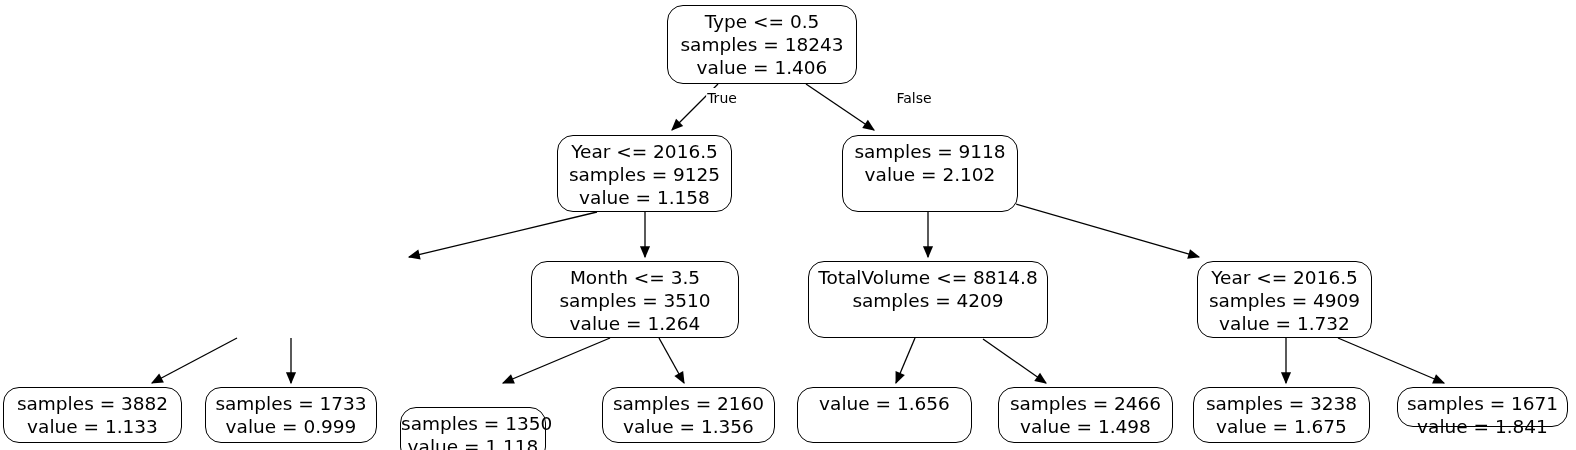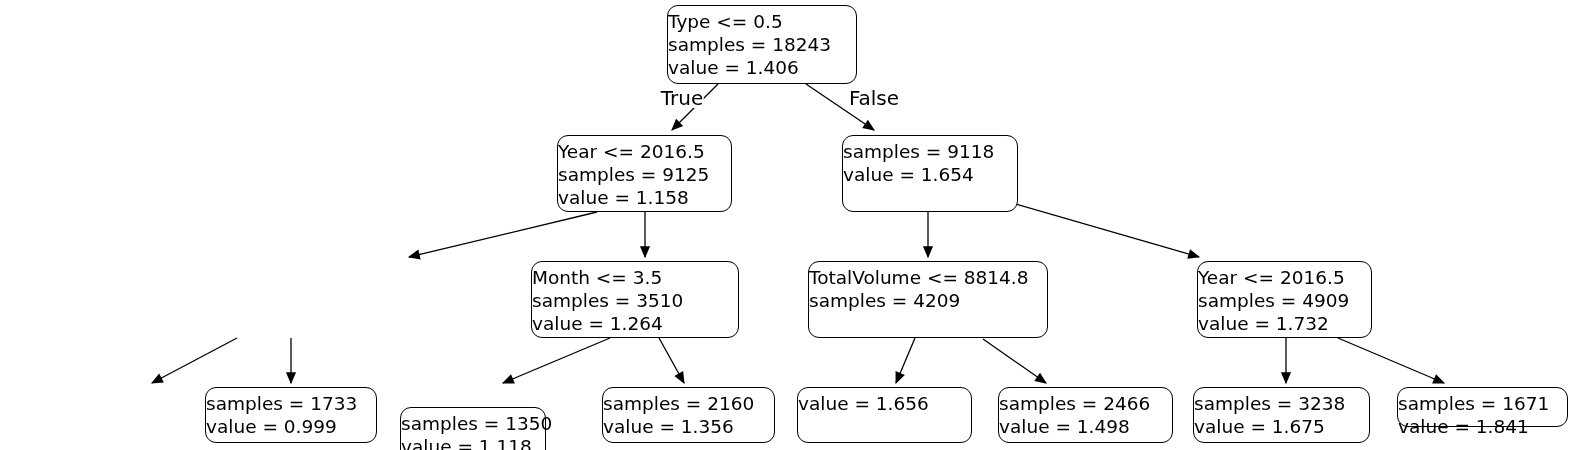--- a/index.html
+++ b/index.html
@@ -14,34 +14,36 @@
   }
   #edges-svg {
     position: absolute;
     left: 0; top: 0;
     width: 1576px; height: 450px;
   }
   .node {
     position: absolute;
     box-sizing: border-box;
     border: 1.5px solid #000000;
-    border-radius: 11px;
+    border-radius: 16px;
     background: #ffffff;
     padding-top: 4px;
+    text-align: center;
     font-size: 18.5px;
     line-height: 23px;
     white-space: nowrap;
   }
   .edge-label {
     position: absolute;
     transform: translate(-50%, -50%);
-    font-size: 20px;
+    font-size: 14px;
     line-height: 20px;
     background: #ffffff;
     padding: 0 1px;
+    margin-left: 40px;
   }
 </style>
 </head>
 <body>
 
 <div id="canvas">
 
   <svg id="edges-svg" width="1576" height="450" viewBox="0 0 1576 450" xmlns="http://www.w3.org/2000/svg">
     <defs>
       <marker id="arrow" markerUnits="userSpaceOnUse" markerWidth="14" markerHeight="12" viewBox="0 0 10 10" refX="9" refY="5" orient="auto">
@@ -74,41 +76,45 @@
   </div>
 
   <div class="node" style="left:557px; top:135px; width:175px; height:77px">
     <div>Year &lt;= 2016.5</div>
     <div>samples = 9125</div>
     <div>value = 1.158</div>
   </div>
 
   <div class="node" style="left:842px; top:135px; width:176px; height:77px">
     <div>samples = 9118</div>
-    <div>value = 1.654</div>
+    <div>value = 2.102</div>
   </div>
 
 
   <div class="node" style="left:531px; top:261px; width:208px; height:77px">
     <div>Month &lt;= 3.5</div>
     <div>samples = 3510</div>
     <div>value = 1.264</div>
   </div>
 
   <div class="node" style="left:808px; top:261px; width:240px; height:77px">
     <div>TotalVolume &lt;= 8814.8</div>
     <div>samples = 4209</div>
   </div>
 
   <div class="node" style="left:1197px; top:261px; width:175px; height:77px">
     <div>Year &lt;= 2016.5</div>
     <div>samples = 4909</div>
     <div>value = 1.732</div>
   </div>
 
+  <div class="node" style="left:3px; top:387px; width:179px; height:56px">
+    <div>samples = 3882</div>
+    <div>value = 1.133</div>
+  </div>
 
   <div class="node" style="left:205px; top:387px; width:172px; height:56px">
     <div>samples = 1733</div>
     <div>value = 0.999</div>
   </div>
 
   <div class="node" style="left:400px; top:407px; width:146px; height:56px">
     <div>samples = 1350</div>
     <div>value = 1.118</div>
   </div>

